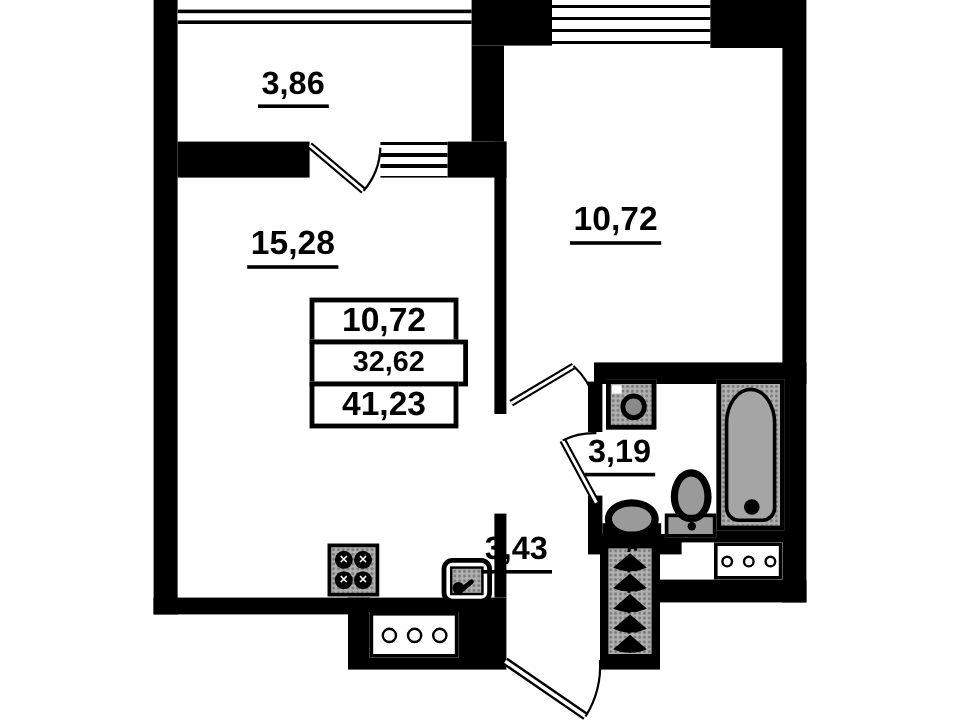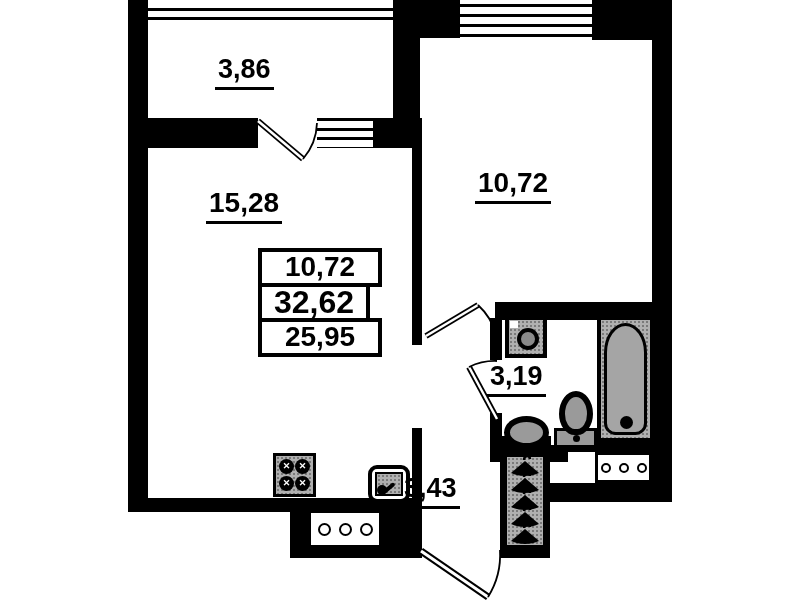--- a/index.html
+++ b/index.html
@@ -106,33 +106,33 @@
   </div>
   <div class="abs lbl" style="left:206px;top:188px;width:150px;font-size:28px">
     <span>15,28</span>
   </div>
   <div class="abs lbl" style="left:475px;top:168px;width:125px;font-size:28px">
     <span>10,72</span>
   </div>
   <div class="abs lbl" style="left:487px;top:362px;width:105px;font-size:27px">
     <span>3,19</span>
   </div>
-  <div class="abs lbl" style="left:401px;top:474px;width:84px;font-size:27px">
+  <div class="abs lbl" style="left:401px;top:443px;width:84px;font-size:27px">
     <span>3,43</span>
   </div>
 
   <div class="abs" style="left:175px;top:248px;width:215px;height:109px">
     <div class="abs legend-cell" style="left:83px;top:0;width:124px;height:39px;font-size:28px;line-height:30px">
       <span>10,72</span>
     </div>
-    <div class="abs legend-cell" style="left:83px;top:35px;width:112px;height:39px;font-size:32px;line-height:30px">
+    <div class="abs legend-cell" style="left:83px;top:35px;width:132px;height:39px;font-size:24px;line-height:30px">
       <span>32,62</span>
     </div>
     <div class="abs legend-cell" style="left:83px;top:70px;width:124px;height:39px;font-size:28px;line-height:30px">
-      <span>25,95</span>
+      <span>41,23</span>
     </div>
   </div>
 
   <svg class="abs" style="left:0;top:0" width="799" height="600" viewBox="0 0 799 600">
 
     <g>
       <path d="M258,121 L303,159" stroke="#000" stroke-width="6" fill="none"></path>
       <path d="M258,121 L303,159" stroke="#fff" stroke-width="2.5" fill="none"></path>
       <path d="M303,159 A58,58 0 0 0 317,123" stroke="#000" stroke-width="1.8" fill="none"></path>
     </g>

